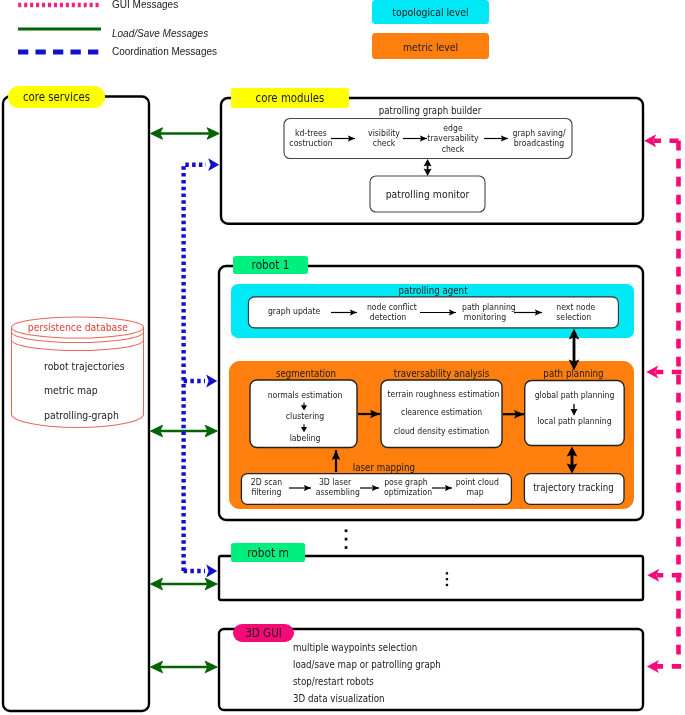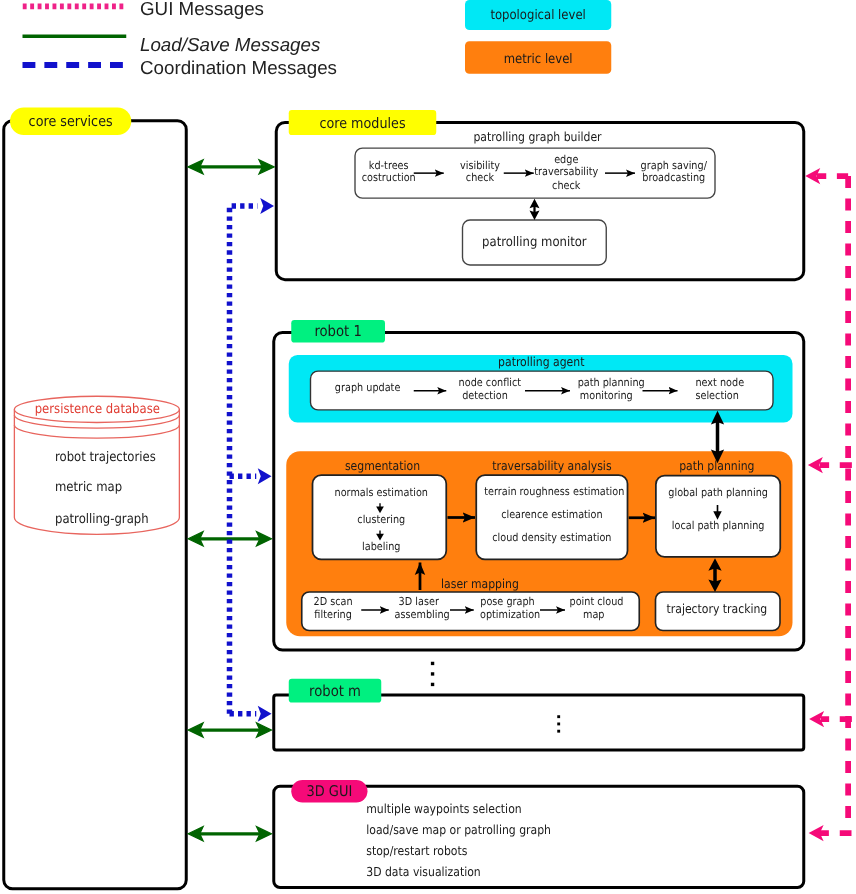--- a/index.html
+++ b/index.html
@@ -5,21 +5,21 @@
 <style>
   html,body{margin:0;padding:0;background:#fff;}
   body{width:685px;height:715px;font-family:"DejaVu Sans",sans-serif;
        position:relative;overflow:hidden;}
   #stage{position:relative;width:685px;height:715px;background:#fff;}
   svg#diagram{position:absolute;left:0;top:0;width:685px;height:715px;}
   .t{position:absolute;white-space:nowrap;color:#1a1a1a;text-align:center;
      transform:scaleX(0.88);transform-origin:center top;}
   .tl{text-align:left;transform-origin:left top;}
   .legtxt{position:absolute;white-space:pre;color:#222;
-          font-family:"Liberation Sans",sans-serif;font-size:15px;}
+          font-family:"Liberation Sans",sans-serif;font-size:10px;}
   .pill{position:absolute;}
 </style>
 </head>
 <body>
 
 <div id="stage">
 <svg id="diagram" viewBox="0 0 685 715">
   <defs>
     <marker id="ah" markerWidth="8" markerHeight="8" refX="7.2" refY="4" orient="auto" markerUnits="userSpaceOnUse">
       <path d="M0,1.0 L7.2,4 L0,7.0 L1.5,4 Z" fill="#000"></path>

